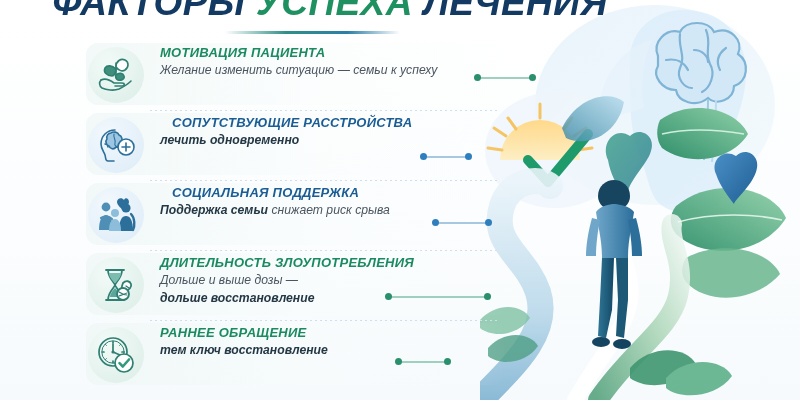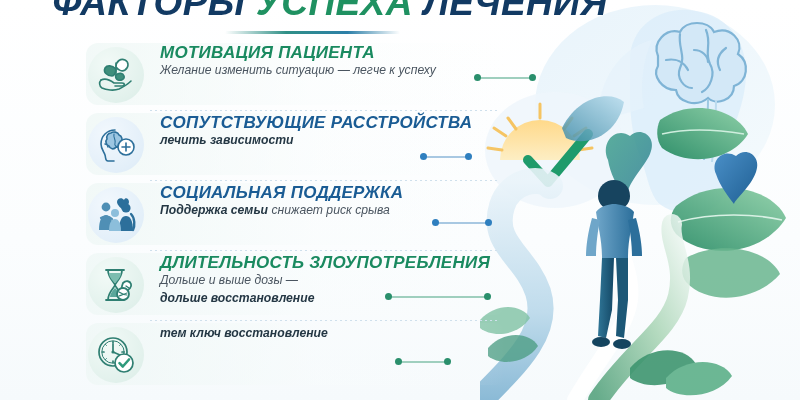--- a/index.html
+++ b/index.html
@@ -26,23 +26,23 @@
     background:linear-gradient(90deg,rgba(238,247,245,.75) 0%,rgba(248,252,252,.35) 55%,rgba(255,255,255,0) 100%);}
   .row.sep:before{content:"";position:absolute;left:64px;top:0;width:350px;height:1px;
     background:repeating-linear-gradient(90deg,#cfe0ec 0 2px,rgba(255,255,255,0) 2px 5px);}
 
   .icon-circle{position:absolute;left:2px;top:7px;width:56px;height:56px;border-radius:50%;
     display:flex;align-items:center;justify-content:center;}
   .ic-green{background:radial-gradient(circle at 35% 30%,#f2faf7 0%,#e2f1ec 70%,#d8ece6 100%);}
   .ic-blue{background:radial-gradient(circle at 35% 30%,#f2f8fd 0%,#e3eff9 70%,#dbeaf6 100%);}
 
   .txt{position:absolute;left:74px;top:4px;width:345px;}
-  .hd{font-size:17px;font-weight:bold;letter-spacing:.25px;line-height:17px;}
+  .hd{font-size:13px;font-weight:bold;letter-spacing:.25px;line-height:17px;}
   .hd.green{color:#1a8a60;}
-  .hd.blue{color:#1a5c94;}
+  .hd.blue{color:#1a5c94;margin-left:12px;}
   .sub{font-size:12.2px;color:#4a5560;line-height:15.5px;margin-top:2px;}
   .sub b{color:#243744;font-weight:bold;}
 
   
   .conn{position:absolute;height:7px;}
   .conn i{position:absolute;top:0;width:7px;height:7px;border-radius:50%;}
   .conn u{position:absolute;top:3px;height:1.5px;left:4px;right:4px;display:block;}
   .conn.g i{background:#2a8f6c;} .conn.g u{background:#9fcfbe;}
   .conn.b i{background:#2f7fbf;} .conn.b u{background:#a8c8e2;}
   .conn i.r{right:0;}
@@ -202,21 +202,21 @@
           <path d="M20 22 C20 16 20 12 20 8"></path>
           <path d="M20 12 C20 6 25 3 29 5 C33 7 33 12 29 15 C26 17 22 15 20 12 Z" fill="#ffffff"></path>
           <path d="M20 14 C16 10 11 10 9 13 C7 17 11 21 16 21 C18 21 20 18 20 14 Z" fill="#3f8f7c"></path>
           <path d="M20 20 C23 17 27 18 28 21 C29 24 25 26 22 25 C20 24 19 22 20 20 Z" fill="#3f8f7c"></path>
           <path d="M5 25 C9 23 14 25 18 28 L26 28 C29 28 29 31 26 31 L19 31"></path>
           <path d="M5 25 C3 27 3 31 6 33 C10 35 18 36 23 34 C27 32 32 29 35 26"></path>
         </svg>
       </div>
       <div class="txt">
         <div class="hd green">МОТИВАЦИЯ ПАЦИЕНТА</div>
-        <div class="sub">Желание изменить ситуацию — легче к успеху</div>
+        <div class="sub">Желание изменить ситуацию — семьи к успеху</div>
       </div>
       <div class="conn g" style="left:388px;top:34px;width:62px;">
         <u></u>
           <i></i>
           <i class="r"></i>
       </div>
     </div>
 
     <div class="row sep">
       <div class="plate"></div>
@@ -225,21 +225,21 @@
           <path d="M20 6 C12 6 6 12 6 20 C6 25 9 28 10 31 C11 34 10 37 13 37 L19 37"></path>
           <path d="M10 20 C12 20 13 22 13 23"></path>
           <path d="M16 9 C13 9 11 12 12 15 C10 17 11 21 14 22 C15 25 19 26 21 23 C24 24 27 21 26 18 C28 16 27 12 24 11 C23 8 18 7 16 9 Z" fill="#9cc6e2"></path>
           <path d="M19 10 C18 14 21 15 20 19 C19 22 22 23 23 22" stroke="#2c6f9b" stroke-width="1.1"></path>
           <circle cx="31" cy="23" r="8" fill="#ffffff"></circle>
           <path d="M31 19 L31 27 M27 23 L35 23"></path>
         </svg>
       </div>
       <div class="txt">
         <div class="hd blue">СОПУТСТВУЮЩИЕ РАССТРОЙСТВА</div>
-        <div class="sub"><b>лечить зависимости</b></div>
+        <div class="sub"><b>лечить одновременно</b></div>
       </div>
       <div class="conn b" style="left:334px;top:43px;width:52px;">
         <u></u>
           <i></i>
           <i class="r"></i>
       </div>
     </div>
 
     <div class="row sep">
       <div class="plate"></div>
@@ -303,20 +303,21 @@
           <circle cx="18" cy="18" r="11.2" stroke-width="1"></circle>
           <path d="M18 10 L18 18 L25 21"></path>
           <path d="M18 7.5 L18 9 M28.5 18 L27 18 M18 28.5 L18 27 M7.5 18 L9 18"></path>
           <path d="M25.6 10.4 L24.6 11.4 M25.6 25.6 L24.6 24.6 M10.4 25.6 L11.4 24.6 M10.4 10.4 L11.4 11.4" stroke-width="1"></path>
           <circle cx="18" cy="18" r="1.6" fill="#2f7f72" stroke="none"></circle>
           <circle cx="29" cy="29" r="9" fill="#ffffff"></circle>
           <path d="M24.5 29.2 L27.8 32.5 L34 25.5" stroke="#2f9a7c" stroke-width="2.6"></path>
         </svg>
       </div>
       <div class="txt">
+        <div class="hd green">РАННЕЕ ОБРАЩЕНИЕ</div>
         <div class="sub"><b>тем ключ восстановление</b></div>
       </div>
       <div class="conn g" style="left:309px;top:38px;width:56px;">
         <u></u>
           <i></i>
           <i class="r"></i>
       </div>
     </div>
 
   </div>

